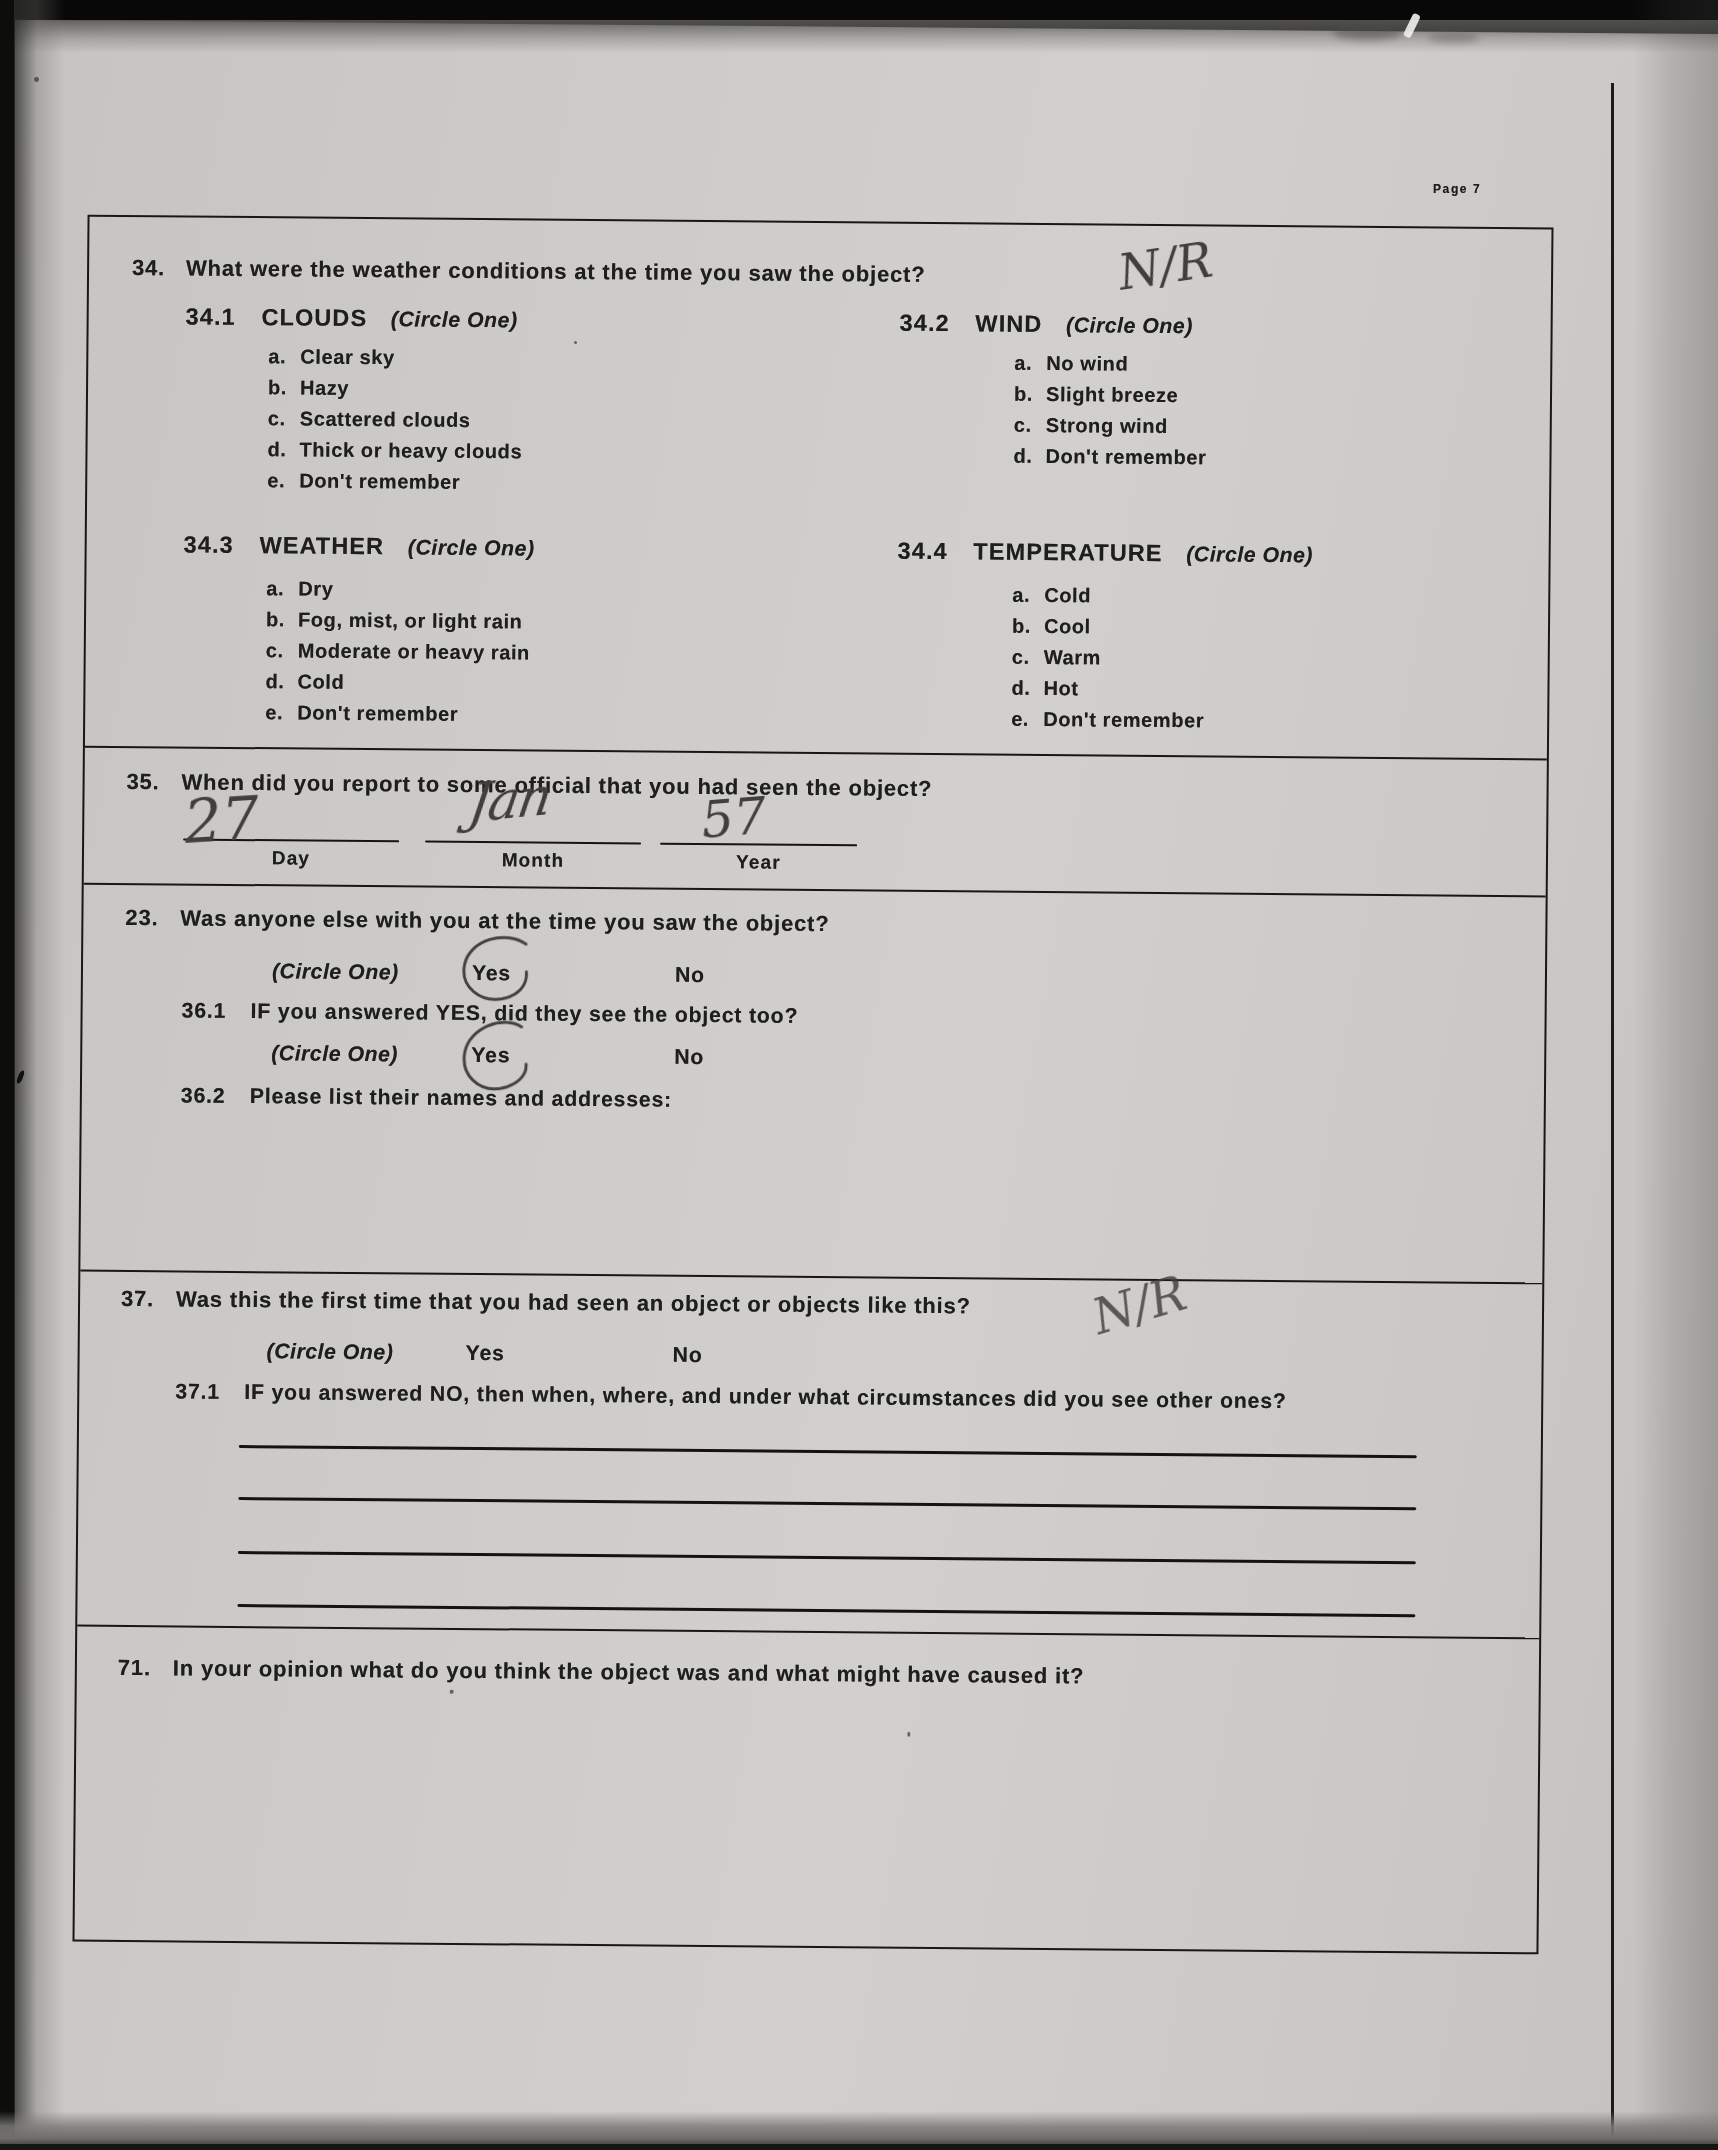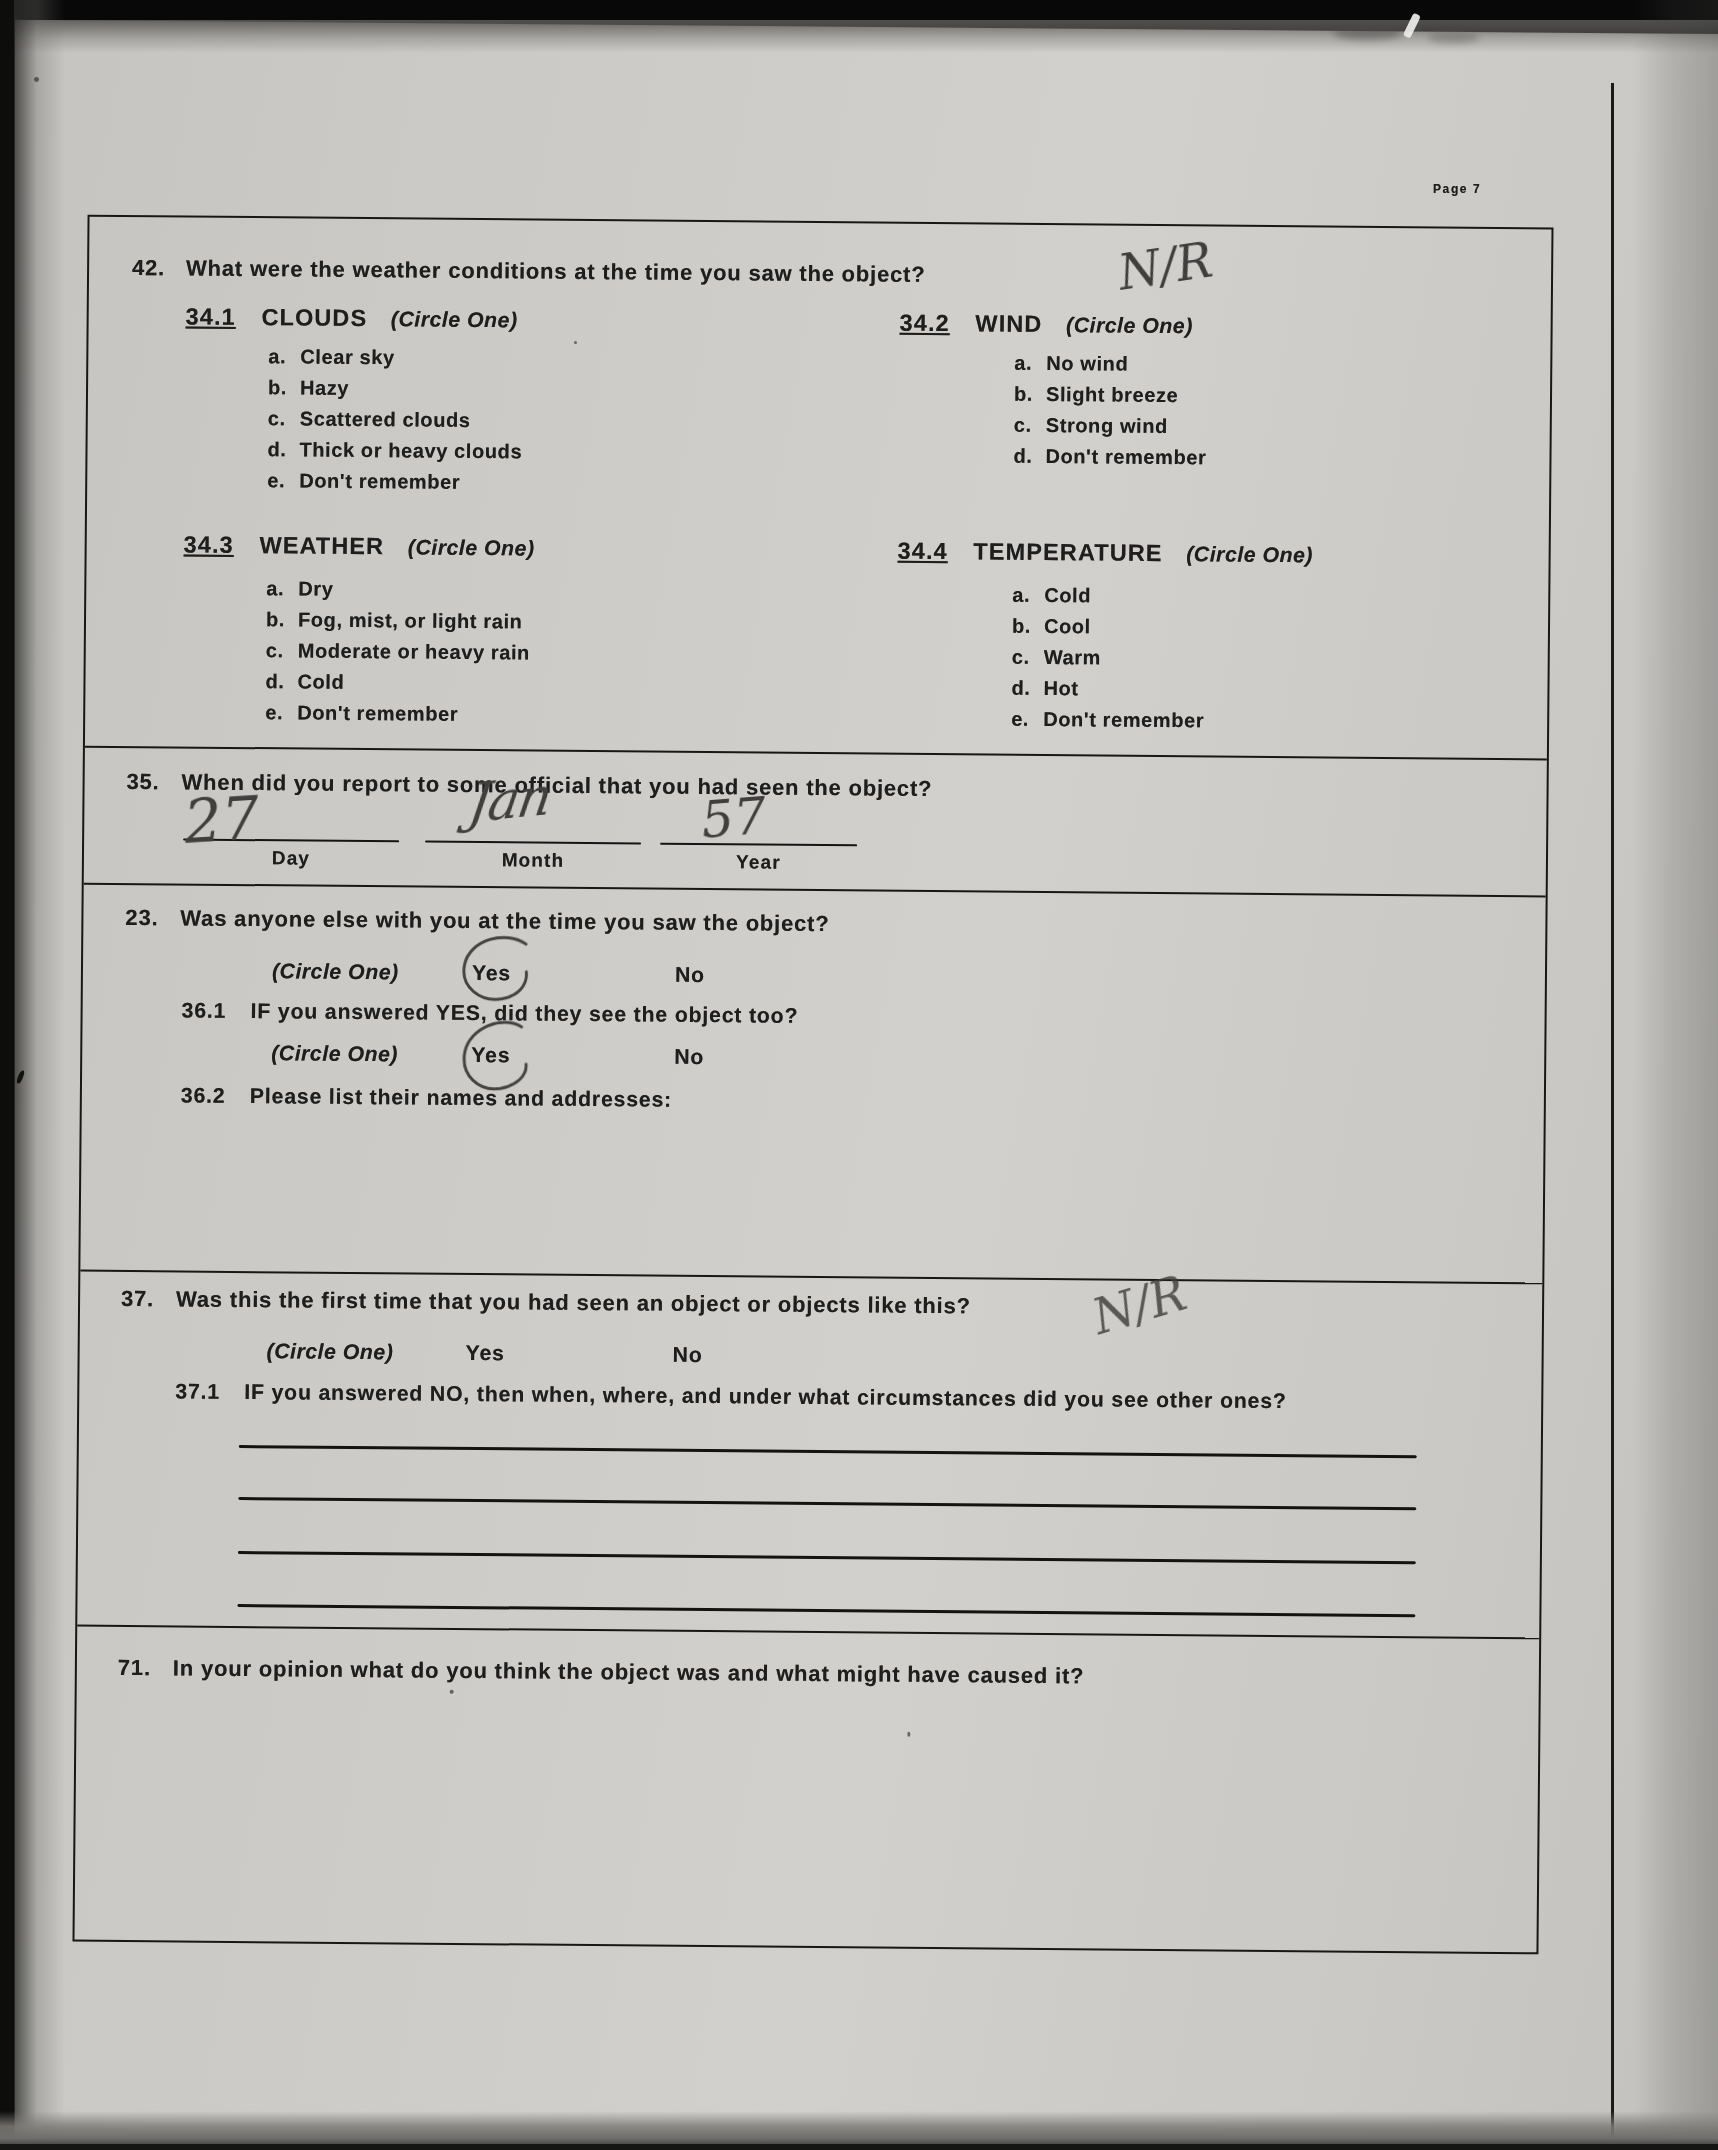--- a/index.html
+++ b/index.html
@@ -48,21 +48,21 @@
     position:absolute;left:80px;top:221px;width:1462px;height:1723px;
     border:2.1px solid #171716;
     transform:rotate(.5deg);
     color:#1e1e1d;
   }
   .divider{position:absolute;left:0;width:100%;height:2.1px;background:#171716;}
   .ink{color:#1e1e1d;text-shadow:0 0 0.5px rgba(25,25,25,.55);}
   .qrow{position:absolute;font-size:22px;font-weight:700;letter-spacing:0.8px;white-space:nowrap;}
   .qnum{position:absolute;left:0;top:0;}
   .sub-head{position:absolute;font-size:23.5px;font-weight:700;letter-spacing:1.1px;white-space:nowrap;}
-  .sub-num{margin-right:18px;text-decoration:underline;}
+  .sub-num{margin-right:18px;}
   .sub-title{margin-right:16px;}
   .circle-instr{font-style:italic;font-weight:700;letter-spacing:0.5px;}
   .opts{position:absolute;}
   .opt-row{height:31px;line-height:31px;font-size:20px;font-weight:700;letter-spacing:0.6px;white-space:nowrap;}
   .opts.tall .opt-row{height:31px;line-height:31px;}
   .opt-letter{display:inline-block;width:32px;}
   .circle-row{position:absolute;font-size:21.3px;font-weight:700;letter-spacing:0.8px;}
   .cr-item{position:absolute;top:0;white-space:nowrap;}
   .writein-group{position:absolute;text-align:center;}
   .writein-line{position:absolute;left:0;right:0;top:0;height:2.1px;background:#141414;border-radius:1.1px;}
@@ -105,21 +105,21 @@
 <div class="page-label">Page 7</div>
 
 <div class="formbox">
 
   <div class="divider" style="top:529px;"></div>
   <div class="divider" style="top:666px;"></div>
   <div class="divider" style="top:1053px;"></div>
   <div class="divider" style="top:1408px;"></div>
 
   <div class="qrow ink" style="left:43px;top:38px;width:1386px;">
-    <span class="qnum">42.</span>
+    <span class="qnum">34.</span>
     <span style="position:absolute;left:54px;top:0;">What were the weather conditions at the time you saw the object?</span>
   </div>
   <div class="hand hand-nr1">N/R</div>
 
   <div class="sub-head ink" style="left:97px;top:86px;">
     <span class="sub-num">34.1</span>
     <span class="sub-title">CLOUDS</span>
     <span class="circle-instr" style="font-size:21.3px;">(Circle One)</span>
   </div>
   <div class="opts ink" style="left:180px;top:123px;">

